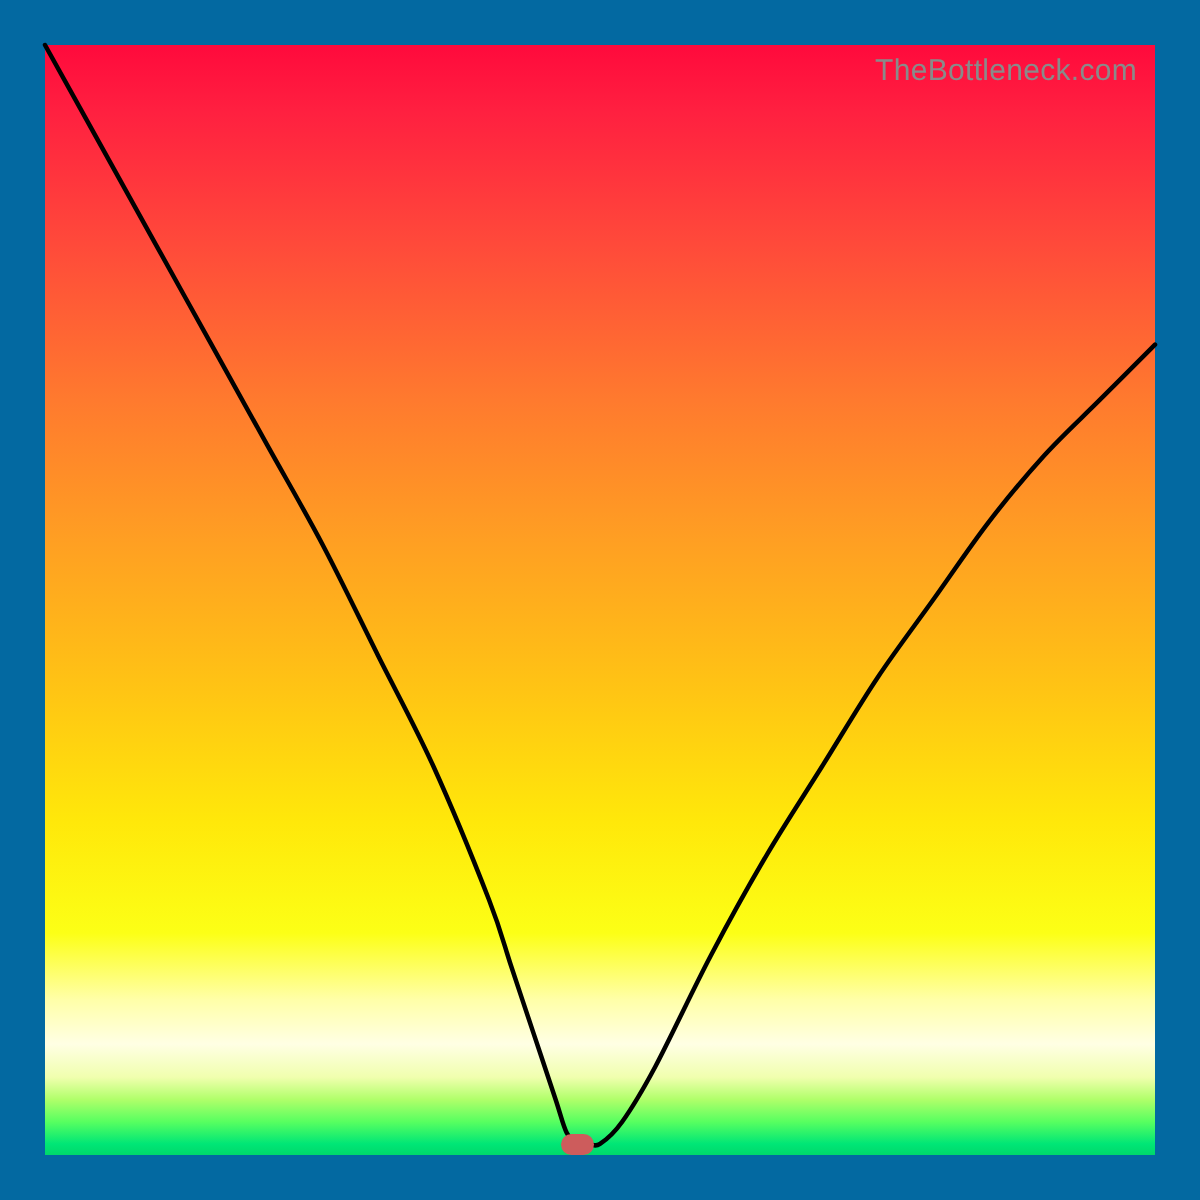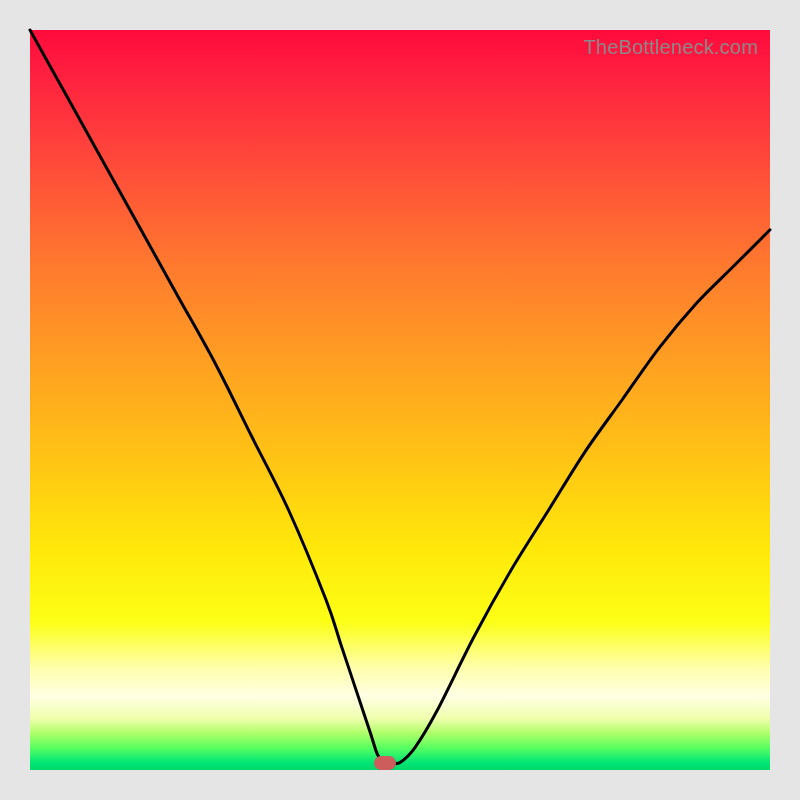--- a/index.html
+++ b/index.html
@@ -8,21 +8,21 @@
     width: 800px;
     height: 800px;
     overflow: hidden;
     background: #000;
     font-family: Arial, Helvetica, sans-serif;
   }
   .frame {
     position: relative;
     width: 800px;
     height: 800px;
-    background: #e5e5e5;
+    background: #0369a1;
   }
   .plot-area {
     position: absolute;
     left: 30px;
     top: 30px;
     width: 740px;
     height: 740px;
     background: linear-gradient(to bottom,
       #ff0a3c 0%,
       #ff2040 6%,

